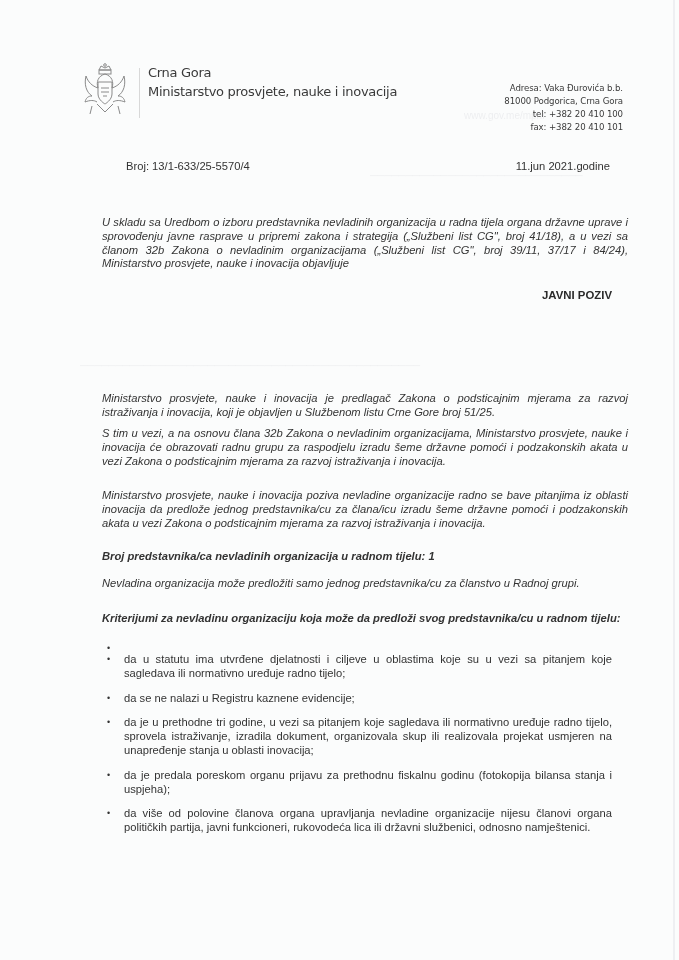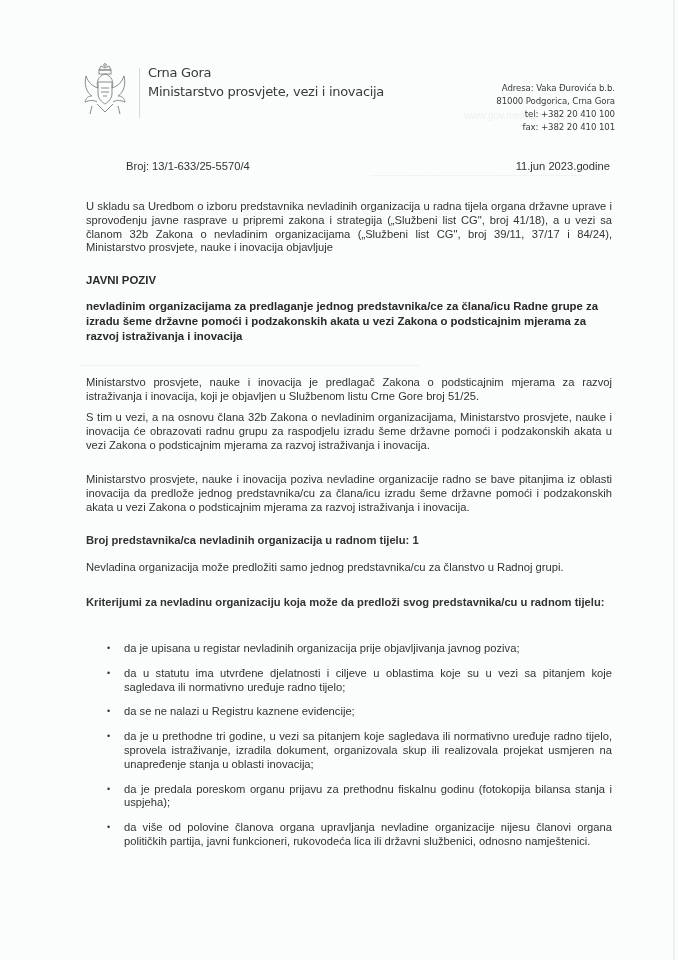--- a/index.html
+++ b/index.html
@@ -7,26 +7,26 @@
     width: 679px; height: 960px; background: #fbfcfc; position: relative; overflow: hidden;
     font-family: "Liberation Sans", sans-serif; color: #2a2a2a;
   }
   .page { position: absolute; left: 0; top: 0; width: 679px; height: 960px; }
   .ghost { position: absolute; color: rgba(120,120,140,0.10); font-size: 10px; white-space: nowrap; }
   .crest { position: absolute; left: 80px; top: 62px; width: 50px; height: 56px; }
   .header-divider { position: absolute; left: 139px; top: 68px; width: 1px; height: 50px; background: #d8d8d8; }
   .org { position: absolute; left: 148px; top: 63px; font-family: "DejaVu Sans", sans-serif; color: #3a3a3a; }
   .org .country { font-size: 13px; line-height: 19px; letter-spacing: -0.3px; }
   .org .ministry { font-size: 13px; line-height: 20px; letter-spacing: -0.3px; }
-  .address { position: absolute; right: 64px; top: 82px; text-align: right; font-family: "DejaVu Sans", sans-serif; font-size: 8.6px; line-height: 13px; color: #3a3a3a; letter-spacing: -0.1px; }
+  .address { position: absolute; right: 56px; top: 82px; text-align: right; font-family: "DejaVu Sans", sans-serif; font-size: 8.6px; line-height: 13px; color: #3a3a3a; letter-spacing: -0.1px; }
   .meta-row { position: absolute; left: 86px; right: 69px; top: 160px; display: flex; justify-content: space-between; font-size: 11.2px; color: #333; padding-left: 40px; }
   .content { position: absolute; left: 86px; width: 526px; font-size: 11.2px; line-height: 13.8px; color: #333; }
-  .p { text-align: justify; margin: 0; }
+  .p { text-align: justify; margin: 16px; font-style: italic; }
   .p-intro { top: 200px; }
-  .title { position: absolute; left: 86px; width: 526px; text-align: left; font-weight: bold; font-size: 11.4px; color: #2a2a2a; }
+  .title { position: absolute; left: 86px; width: 526px; text-align: right; font-weight: bold; font-size: 11.4px; color: #2a2a2a; margin-top: 15px; }
   .title-main { top: 274px; }
   .title-sub { top: 299px; line-height: 15.2px; }
   .p1 { top: 376px; }
   .p2 { top: 411px; }
   .p3 { top: 473px; }
   .h-count { top: 534px; font-weight: bold; }
   .p4 { top: 561px; }
   .h-criteria { top: 596px; font-weight: bold; }
   .criteria-list { position: absolute; left: 86px; width: 526px; top: 642px; margin: 0; padding: 0; list-style: none; font-size: 11.2px; line-height: 13.8px; color: #333; }
   .criteria-list li { position: relative; padding-left: 38px; text-align: justify; margin-bottom: 11px; }
@@ -54,48 +54,47 @@
         <path d="M18 20 L32 20 L32 32 C 32 38, 25 42, 25 42 C 25 42, 18 38, 18 32 Z"></path>
         <path d="M21 26 L29 26 M21 30 L29 30 M23 34 L27 34"></path>
         <path d="M17 42 L25 50 L33 42"></path>
         <path d="M12 44 L10 52 M38 44 L40 52"></path>
       </g>
     </svg>
   </div>
   <div class="header-divider"></div>
   <div class="org">
     <div class="country">Crna Gora</div>
-    <div class="ministry">Ministarstvo prosvjete, vezi i inovacija</div>
+    <div class="ministry">Ministarstvo prosvjete, nauke i inovacija</div>
   </div>
   <div class="address">
     <div>Adresa: Vaka Đurovića b.b.</div>
     <div>81000 Podgorica, Crna Gora</div>
     <div>tel: +382 20 410 100</div>
     <div>fax: +382 20 410 101</div>
   </div>
 
   <div class="meta-row">
     <span>Broj: 13/1-633/25-5570/4</span>
-    <span>11.jun 2023.godine</span>
+    <span>11.jun 2021.godine</span>
   </div>
 
   <p class="content p p-intro">U skladu sa Uredbom o izboru predstavnika nevladinih organizacija u radna tijela organa državne uprave i sprovođenju javne rasprave u pripremi zakona i strategija („Službeni list CG", broj 41/18), a u vezi sa članom 32b Zakona o nevladinim organizacijama („Službeni list CG", broj 39/11, 37/17 i 84/24), Ministarstvo prosvjete, nauke i inovacija objavljuje</p>
 
   <div class="title title-main">JAVNI POZIV</div>
-  <div class="title title-sub">nevladinim organizacijama za predlaganje jednog predstavnika/ce za člana/icu Radne grupe za izradu šeme državne pomoći i podzakonskih akata u vezi Zakona o podsticajnim mjerama za razvoj istraživanja i inovacija</div>
 
   <p class="content p p1">Ministarstvo prosvjete, nauke i inovacija  je predlagač Zakona o podsticajnim mjerama za razvoj istraživanja i inovacija, koji je objavljen u Službenom listu Crne Gore broj 51/25.</p>
   <p class="content p p2">S tim u vezi, a na osnovu člana 32b Zakona o nevladinim organizacijama, Ministarstvo prosvjete, nauke i inovacija će obrazovati radnu grupu za raspodjelu izradu šeme državne pomoći i podzakonskih akata u vezi Zakona o podsticajnim mjerama za razvoj istraživanja i inovacija.</p>
   <p class="content p p3">Ministarstvo prosvjete, nauke i inovacija  poziva nevladine organizacije radno se bave pitanjima iz oblasti inovacija da predlože jednog predstavnika/cu za člana/icu izradu šeme državne pomoći i podzakonskih akata u vezi Zakona o podsticajnim mjerama za razvoj istraživanja i inovacija.</p>
   <p class="content p h-count">Broj predstavnika/ca nevladinih organizacija u radnom tijelu: 1</p>
   <p class="content p p4">Nevladina organizacija može predložiti samo jednog predstavnika/cu za članstvo u Radnoj grupi.</p>
   <p class="content p h-criteria">Kriterijumi za nevladinu organizaciju koja može da predloži svog predstavnika/cu u radnom tijelu:</p>
 
   <ul class="criteria-list">
-    <li><span class="bullet">•</span><span>da je upisana u registar nevladinih organizacija prije objavljivanja javnog poziva;</span></li>
+    <li><span class="bullet">•</span></li>
     <li><span class="bullet">•</span><span>da u statutu ima utvrđene djelatnosti i ciljeve u oblastima koje su u vezi sa pitanjem koje sagledava ili normativno uređuje radno tijelo;</span></li>
     <li><span class="bullet">•</span><span>da se ne nalazi u Registru kaznene evidencije;</span></li>
     <li><span class="bullet">•</span><span>da je u prethodne tri godine, u vezi sa pitanjem koje sagledava ili normativno uređuje radno tijelo, sprovela istraživanje, izradila dokument, organizovala skup ili realizovala projekat usmjeren na unapređenje stanja u  oblasti inovacija;</span></li>
     <li><span class="bullet">•</span><span>da je predala poreskom organu prijavu za prethodnu fiskalnu godinu (fotokopija bilansa stanja i uspjeha);</span></li>
     <li><span class="bullet">•</span><span>da više od polovine članova organa upravljanja nevladine organizacije nijesu članovi organa političkih partija, javni funkcioneri, rukovodeća lica ili državni službenici, odnosno namještenici.</span></li>
   </ul>
 
 </div>
 
 </body></html>

